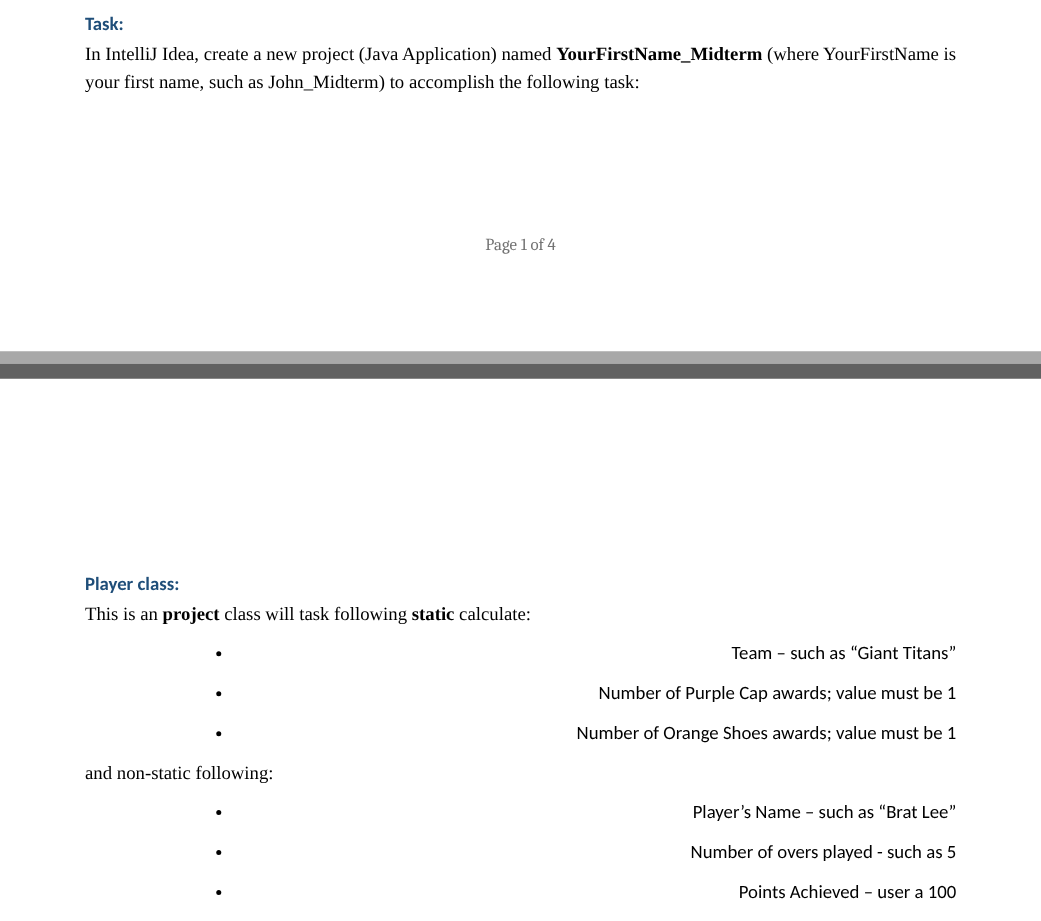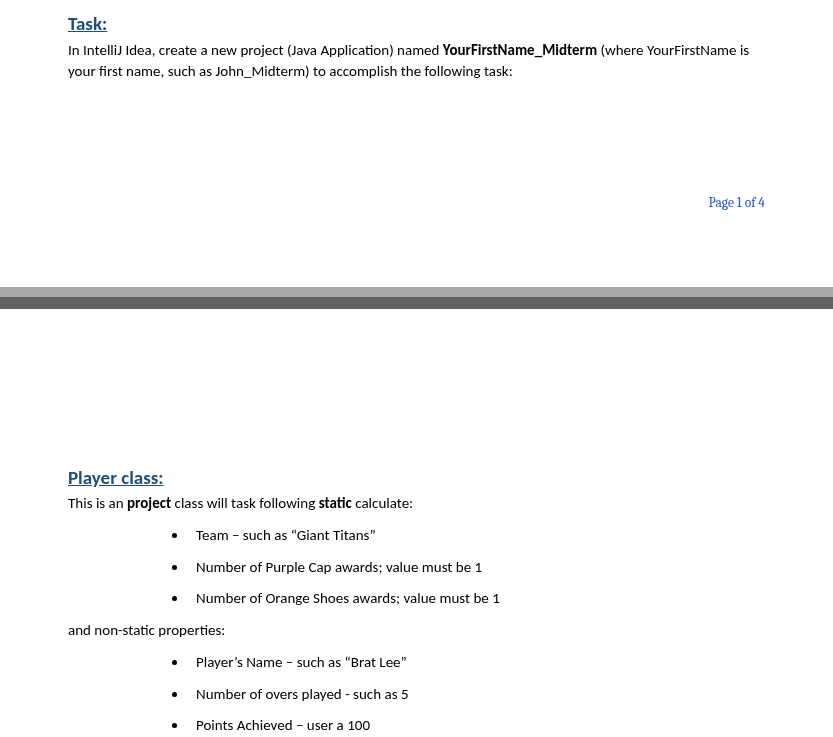--- a/index.html
+++ b/index.html
@@ -17,36 +17,36 @@
     box-sizing: border-box;
   }
   .content {
     padding: 10px 68px 0 68px;
     box-sizing: border-box;
   }
   .section-heading {
     color: #1f4e79;
     font-weight: bold;
     margin: 0 0 2px 0;
-    font-size: 19px;
-    text-decoration: underline;
+    font-size: 15px;
   }
   .para {
     margin: 0 0 22px 0;
     text-align: left;
+    font-family: Liberation Serif, serif;
   }
   .para.justify {
     text-align: justify;
   }
   .bold {
     font-weight: bold;
   }
   .page-number {
-    text-align: right;
-    color: #1d4ed8;
+    text-align: center;
+    color: #737373;
     font-family: "Cambria", Georgia, serif;
     font-size: 13.5px;
     margin: 110px 0 18px 0;
   }
   .page-break {
     width: 100%;
   }
   .break-light {
     height: 56px;
     background: #ffffff;
@@ -63,20 +63,21 @@
     height: 145px;
   }
   .bullets {
     margin: 2px 0 2px 0;
     padding-left: 120px;
     list-style: disc;
   }
   .bullets li {
     margin: 10px 0;
     padding-left: 8px;
+    text-align: right;
   }
 </style>
 </head>
 <body>
 
 <div class="page">
 
   <div class="content">
     <p class="section-heading">Task:</p>
 
@@ -102,21 +103,21 @@
     <p class="para" style="margin-bottom:2px;">
       <span>This is an </span><span class="bold">project</span><span> class will task following </span><span class="bold">static</span><span> calculate:</span>
     </p>
 
     <ul class="bullets">
       <li>Team – such as “Giant Titans”</li>
       <li>Number of Purple Cap awards; value must be 1</li>
       <li>Number of Orange Shoes awards; value must be 1</li>
     </ul>
 
-    <p class="para" style="margin:2px 0 2px 0;">and non-static properties:</p>
+    <p class="para" style="margin:2px 0 2px 0;">and non-static following:</p>
 
     <ul class="bullets">
       <li>Player’s Name – such as “Brat Lee”</li>
       <li>Number of overs played - such as 5</li>
       <li>Points Achieved – user a 100</li>
     </ul>
   </div>
 
 </div>
 

